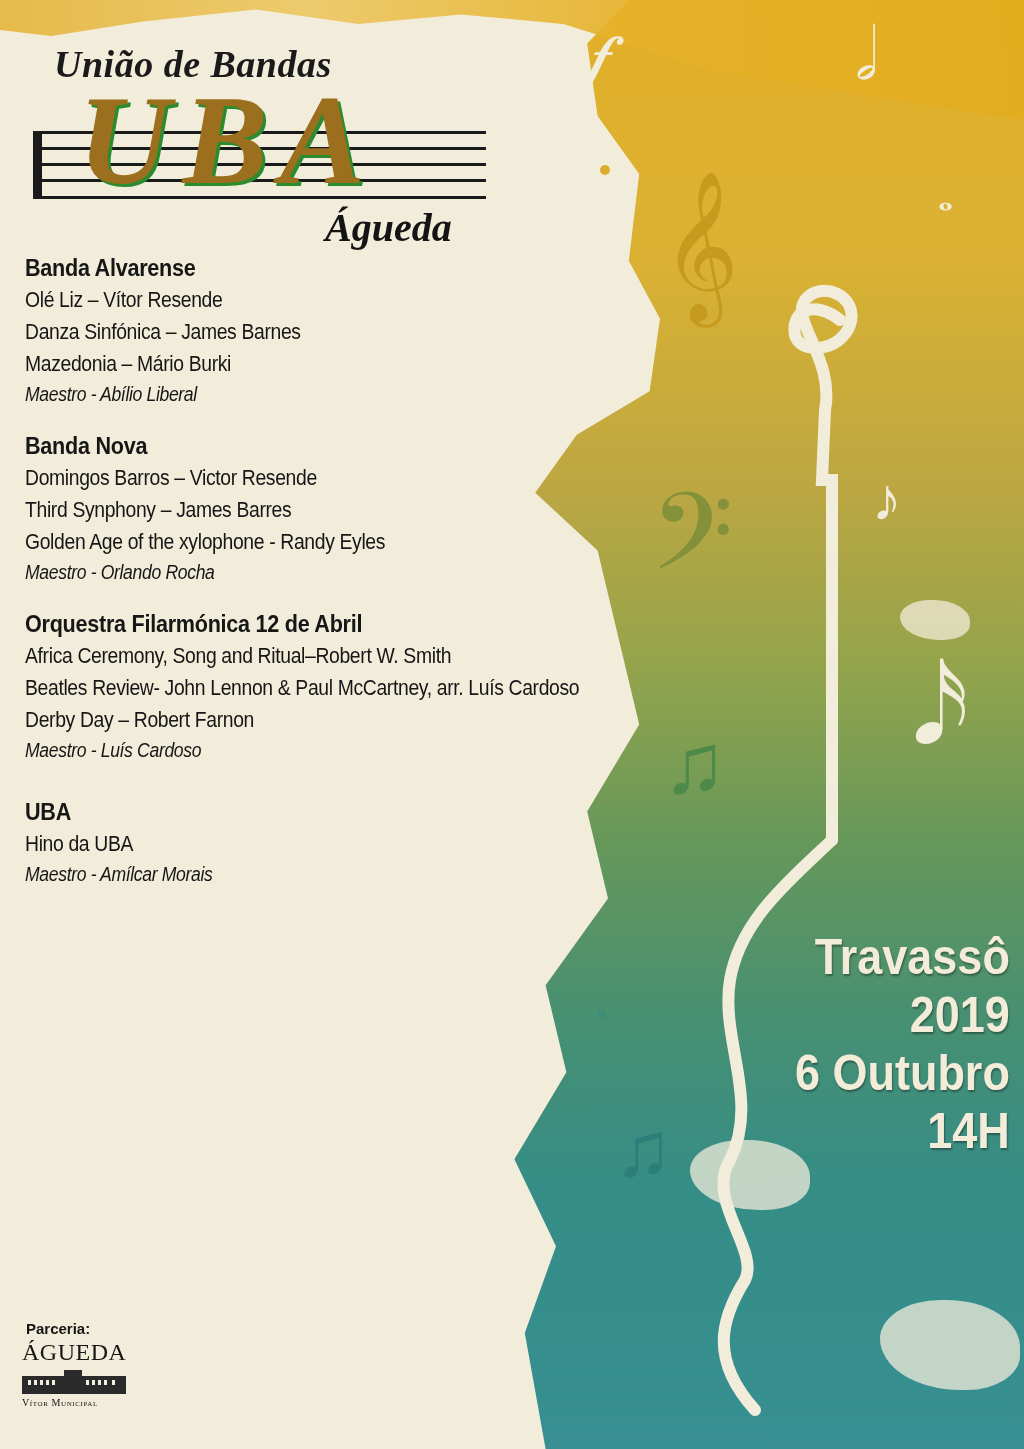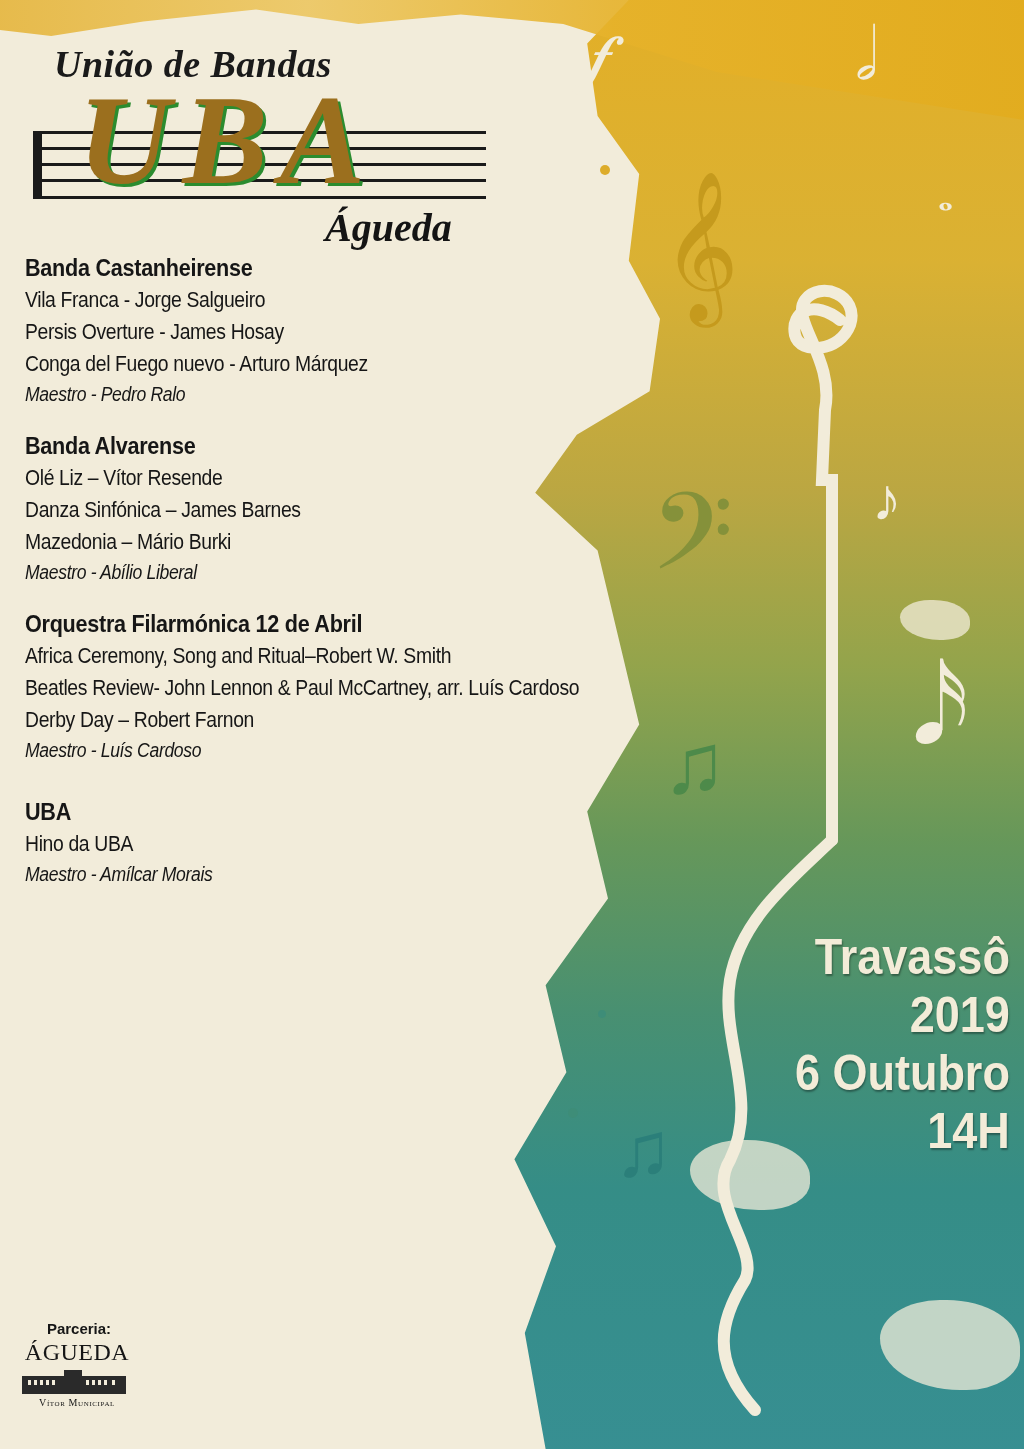--- a/index.html
+++ b/index.html
@@ -49,21 +49,21 @@
   }
 
   
   .program { position:absolute; left:25px; top:252px; width:620px; }
   .band { margin-bottom:22px; }
   .band-name { font-weight:bold; font-size:24px; line-height:32px; letter-spacing:-.3px; transform:scaleX(.9); transform-origin:left; white-space:nowrap; }
   .piece { font-size:22px; line-height:32px; letter-spacing:-.4px; transform:scaleX(.88); transform-origin:left; white-space:nowrap; }
   .maestro { font-size:20px; line-height:28px; font-style:italic; letter-spacing:-.4px; transform:scaleX(.88); transform-origin:left; white-space:nowrap; }
 
   
-  .partner { position:absolute; left:22px; top:1320px; width:110px;text-align:center; }
+  .partner { position:absolute; left:22px; top:1320px; width:110px; }
   .partner-label { font-weight:bold; font-size:15px; margin-left:4px; }
   .partner-city { font-family:"Liberation Serif", serif; font-size:24px; letter-spacing:.5px; margin-top:2px; }
   .building { position:relative; width:104px; height:24px; margin-top:4px; }
   .building .block { position:absolute; background:#2a2a2a; }
   .building .win { position:absolute; background:#f2ecda; width:3px; height:5px; }
   .partner-sub { font-family:"Liberation Serif", serif; font-size:10px; letter-spacing:.6px; margin-top:3px; font-variant:small-caps; }
 
   
   .event { position:absolute; right:14px; top:928px; text-align:right; color:#f3ecd8;
            font-weight:bold; font-size:50px; line-height:58px;
@@ -111,32 +111,32 @@
   <div class="line" style="top:32px"></div>
   <div class="line" style="top:48px"></div>
   <div class="line" style="top:65px"></div>
 </div>
 <div class="logo-title">União de Bandas</div>
 <div class="uba">UBA</div>
 <div class="agueda">Águeda</div>
 
 <div class="program">
   <div class="band">
-    <div class="band-name">Banda Castanheirense</div>
-    <div class="piece">Vila Franca - Jorge Salgueiro</div>
-    <div class="piece">Persis Overture - James Hosay</div>
-    <div class="piece">Conga del Fuego nuevo - Arturo Márquez</div>
-    <div class="maestro">Maestro - Pedro Ralo</div>
-  </div>
-  <div class="band">
     <div class="band-name">Banda Alvarense</div>
     <div class="piece">Olé Liz – Vítor Resende</div>
     <div class="piece">Danza Sinfónica – James Barnes</div>
     <div class="piece">Mazedonia – Mário Burki</div>
     <div class="maestro">Maestro - Abílio Liberal</div>
+  </div>
+  <div class="band">
+    <div class="band-name">Banda Nova</div>
+    <div class="piece">Domingos Barros – Victor Resende</div>
+    <div class="piece">Third Synphony – James Barres</div>
+    <div class="piece">Golden Age of the xylophone - Randy Eyles</div>
+    <div class="maestro">Maestro - Orlando Rocha</div>
   </div>
   <div class="band">
     <div class="band-name">Orquestra Filarmónica 12 de Abril</div>
     <div class="piece">Africa Ceremony, Song and Ritual–Robert W. Smith</div>
     <div class="piece">Beatles Review- John Lennon &amp; Paul McCartney, arr. Luís Cardoso</div>
     <div class="piece">Derby Day – Robert Farnon</div>
     <div class="maestro">Maestro - Luís Cardoso</div>
   </div>
   <div class="band" style="margin-top:32px">
     <div class="band-name">UBA</div>

